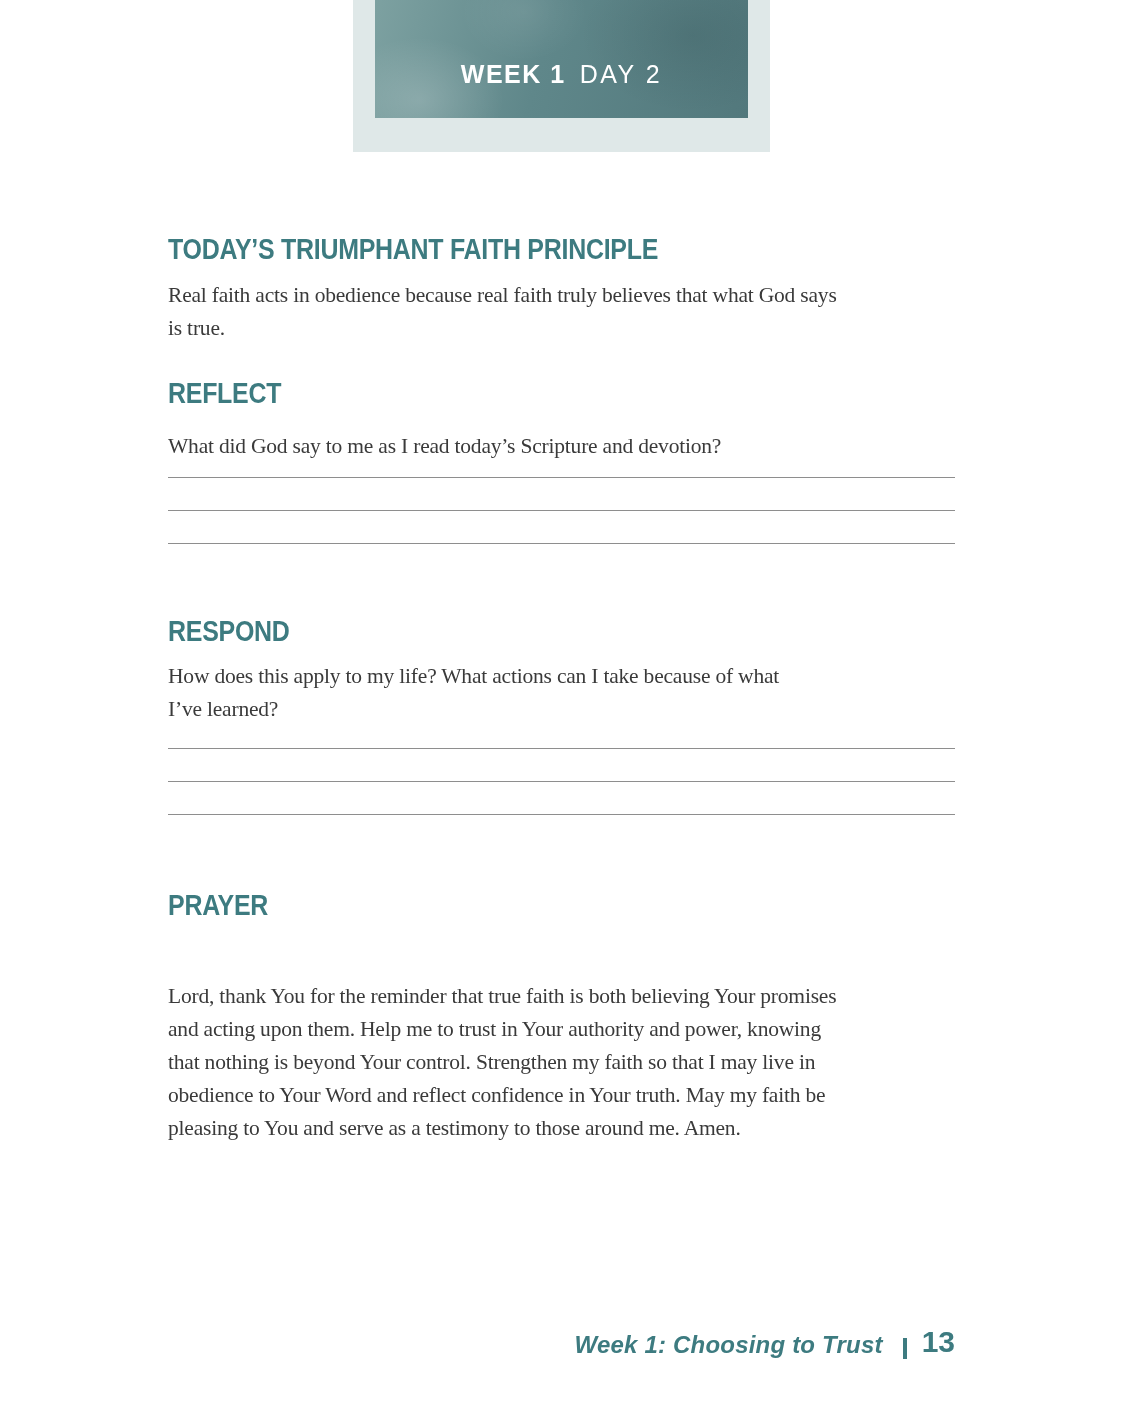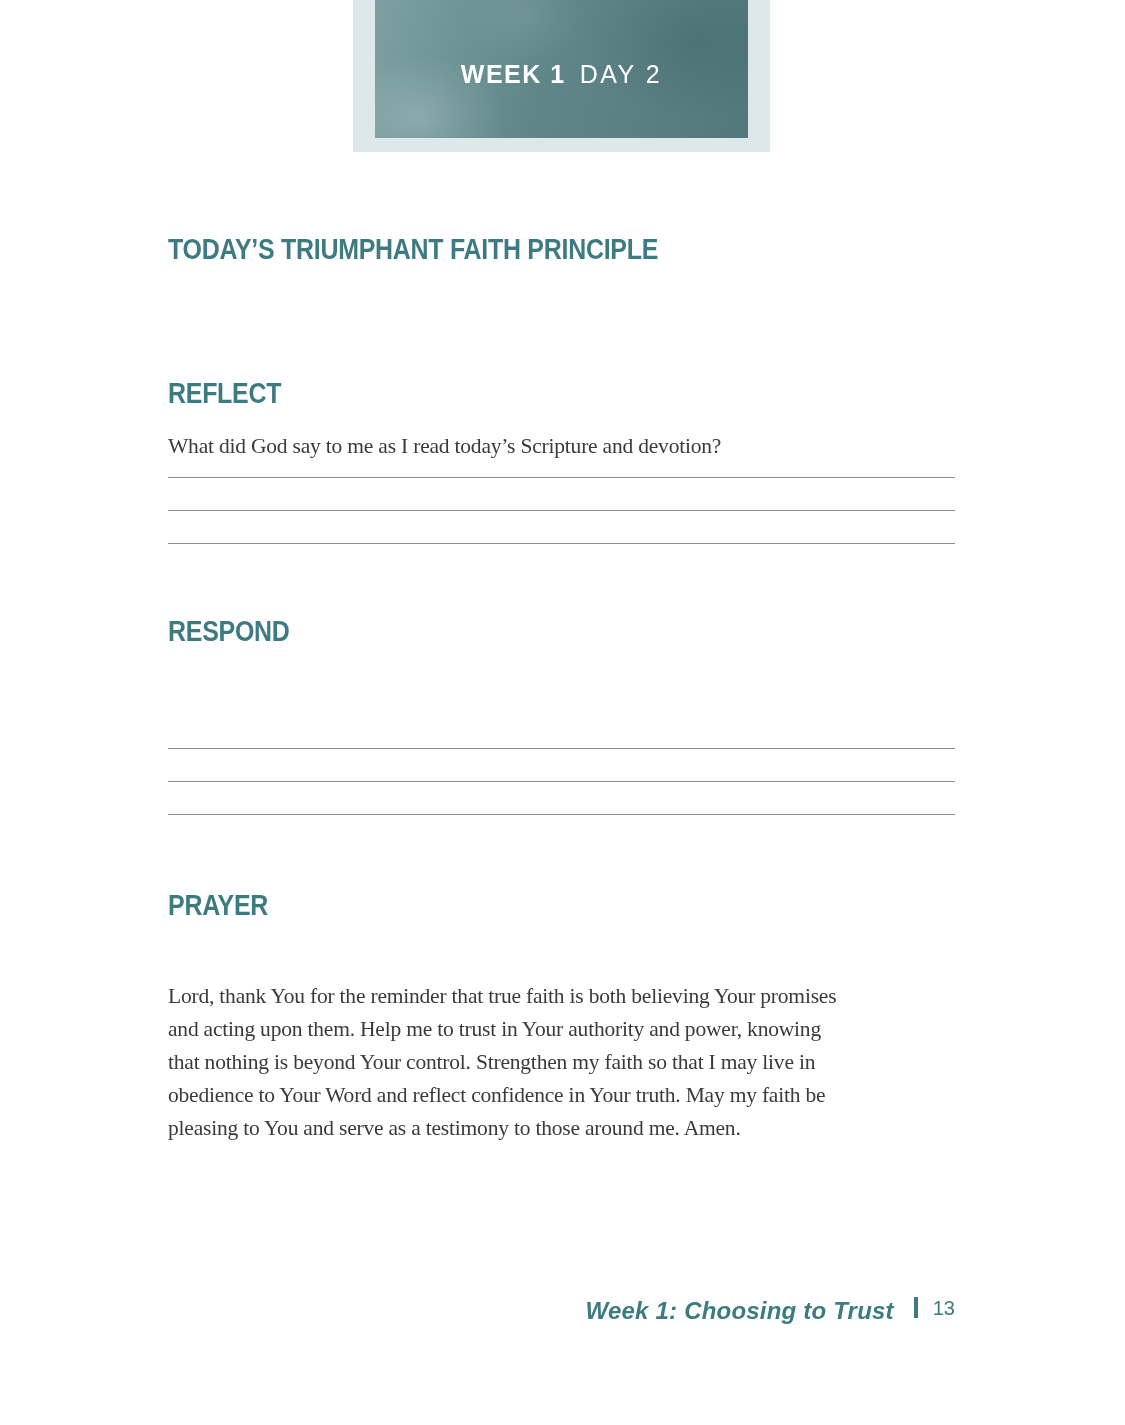--- a/index.html
+++ b/index.html
@@ -20,21 +20,21 @@
     overflow:hidden;
     font-family:"Liberation Sans",sans-serif;
   }
 
   
   .banner-outer{
     position:absolute;left:353px;top:0;width:417px;height:152px;
     background:var(--banner-outer);
   }
   .banner-inner{
-    position:absolute;left:22px;top:0;width:373px;height:138px;
+    position:absolute;left:22px;top:0;width:373px;height:118px;
     background:
       radial-gradient(120px 90px at 12% 85%, rgba(255,255,255,0.18), rgba(255,255,255,0) 70%),
       radial-gradient(160px 110px at 85% 30%, rgba(0,20,25,0.10), rgba(0,0,0,0) 70%),
       radial-gradient(90px 70px at 40% 10%, rgba(255,255,255,0.08), rgba(255,255,255,0) 70%),
       linear-gradient(105deg, var(--banner-grad-light) 0%, var(--banner-grad-mid) 45%, var(--banner-grad-dark) 100%);
   }
   .banner-title{
     position:absolute;left:0;top:62px;width:100%;
     text-align:center;color:#ffffff;font-size:25px;line-height:1;
     letter-spacing:1.5px;white-space:nowrap;
@@ -58,59 +58,63 @@
     color:var(--body-text);
     font-size:21.5px;line-height:33px;letter-spacing:-0.2px;
     white-space:pre-line;
   }
   .writing-lines{width:787px;}
   .writing-line{height:33px;border-bottom:1px solid var(--line-gray);}
 
   
   .footer{
     position:absolute;top:1297px;right:170px;
-    display:flex;align-items:flex-start;
+    display:flex;align-items:flex-end;
     color:var(--accent-teal);
     white-space:nowrap;
     gap:6px;
   }
   .footer-chapter{
     font-style:italic;font-weight:600;font-size:24px;letter-spacing:0.2px;
   }
   .footer-bar{
     display:inline-block;width:4px;height:21px;
     background:var(--accent-teal);
     margin:0 9px 0 14px;
   }
-  .footer-page{font-weight:400;font-size:20px;}
+  .footer-page{font-weight:700;font-size:30px;margin-top:28px;}
 </style>
 </head>
 <body>
 
 <div class="page">
 
   <div class="banner-outer">
     <div class="banner-inner">
       <div class="banner-title">
         <span class="banner-week">WEEK 1</span><span class="banner-day">DAY 2</span>
       </div>
     </div>
   </div>
 
   <div class="abs section-heading" style="top:235px">TODAY’S TRIUMPHANT FAITH PRINCIPLE</div>
+  <div class="abs body-text" style="top:279px">Real faith acts in obedience because real faith truly believes that what God says
+is true.</div>
 
   <div class="abs section-heading" style="top:379px">REFLECT</div>
   <div class="abs body-text" style="top:430px">What did God say to me as I read today’s Scripture and devotion?</div>
   <div class="abs writing-lines" style="top:445px">
       <div class="writing-line"></div>
       <div class="writing-line"></div>
       <div class="writing-line"></div>
     </div>
 
   <div class="abs section-heading" style="top:617px">RESPOND</div>
+  <div class="abs body-text" style="top:660px">How does this apply to my life? What actions can I take because of what
+I’ve learned?</div>
   <div class="abs writing-lines" style="top:716px">
       <div class="writing-line"></div>
       <div class="writing-line"></div>
       <div class="writing-line"></div>
     </div>
 
   <div class="abs section-heading" style="top:891px">PRAYER</div>
   <div class="abs body-text" style="top:980px">Lord, thank You for the reminder that true faith is both believing Your promises
 and acting upon them. Help me to trust in Your authority and power, knowing
 that nothing is beyond Your control. Strengthen my faith so that I may live in

